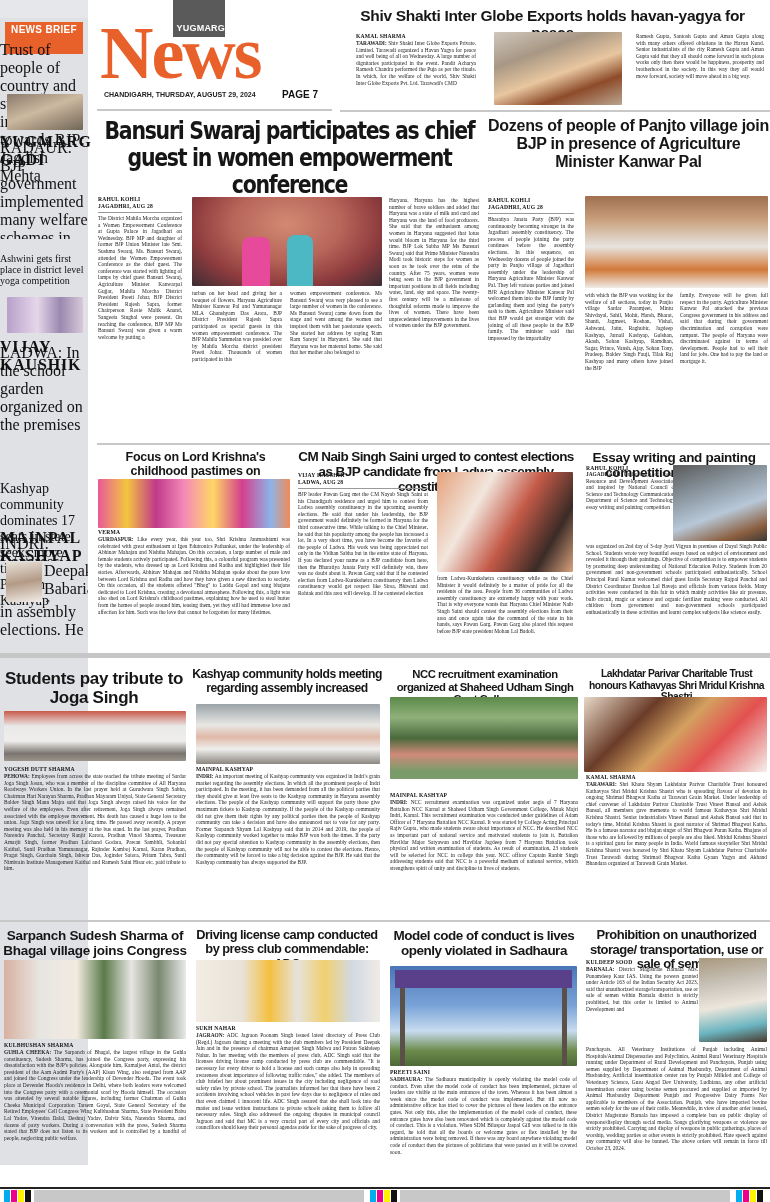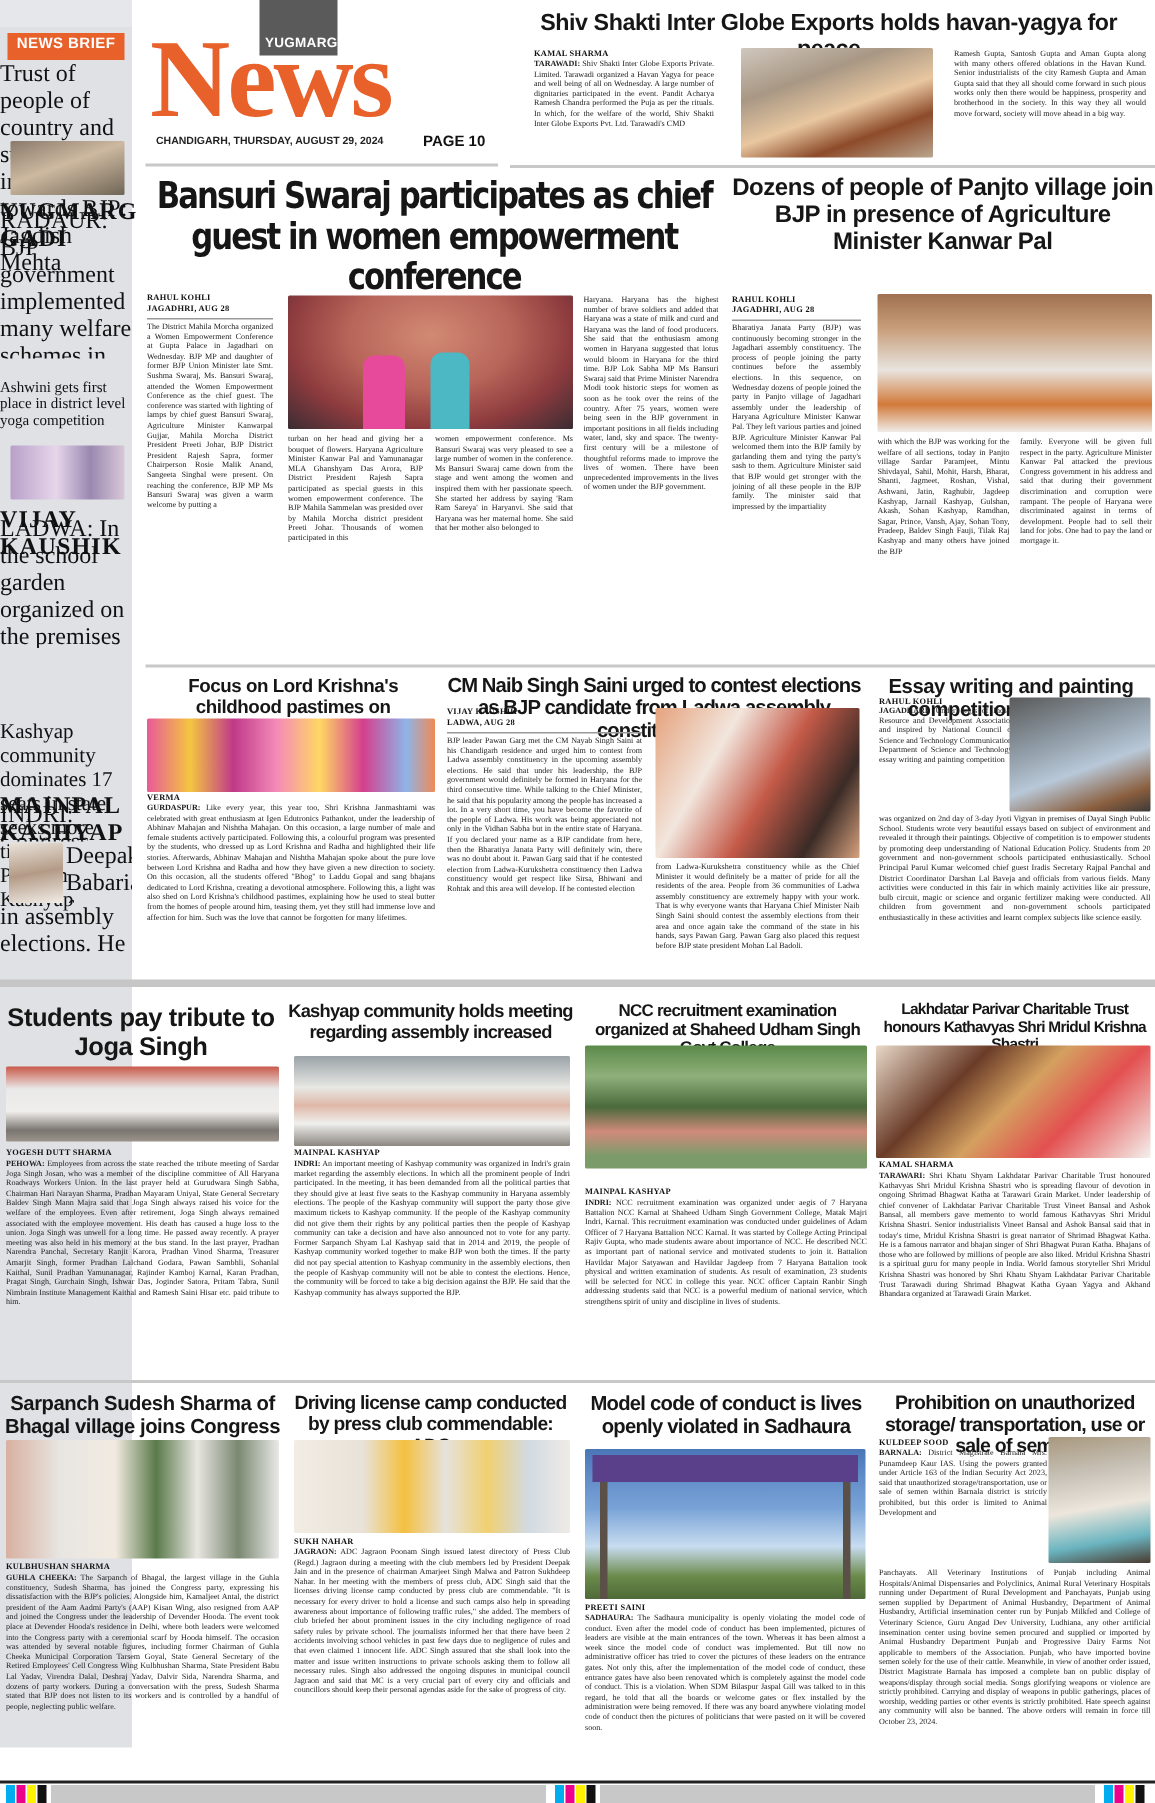--- a/index.html
+++ b/index.html
@@ -6,21 +6,21 @@
 html,body{width:770px;height:1202px;background:#fff;overflow:hidden}
 body{position:relative;font-family:"Liberation Serif",serif;color:#111}
 .abs{position:absolute}
 .hl{font-family:"Liberation Sans",sans-serif;font-weight:bold;color:#161616;text-align:center;line-height:1.12;letter-spacing:-0.3px}
 .txt{font-size:5.4px;line-height:1.22;text-align:justify;color:#222;overflow:hidden}
 .by{font-size:5.6px;font-weight:bold;letter-spacing:.2px;line-height:1.2}
 .photo{overflow:hidden;border-radius:1px}
 .rule-h{position:absolute;height:2px;background:#c8c8c8}
 
 #sidebar{left:0;top:0;width:88px;height:1165px;background:#dfe1e4}
-#newsbrief{left:5px;top:22px;width:78px;height:18px;background:#e8602a;color:#fff;font-family:"Liberation Sans",sans-serif;font-weight:bold;font-size:10px;text-align:center;line-height:16px;letter-spacing:.3px}
+#newsbrief{left:5px;top:22px;width:78px;height:32px;background:#e8602a;color:#fff;font-family:"Liberation Sans",sans-serif;font-weight:bold;font-size:10px;text-align:center;line-height:16px;letter-spacing:.3px}
 
 #yugmarg{left:173px;top:0;width:52px;height:37px;background:#5a5a5a;color:#fff;font-family:"Liberation Sans",sans-serif;font-weight:bold;font-size:9px;text-align:right;padding-top:23px;letter-spacing:.2px}
 #news-logo{left:100px;top:16px;font-family:Liberation Serif, serif;font-weight:bold;font-size:74px;line-height:74px;color:#e8602a;letter-spacing:-2px}
 #dateline{left:104px;top:91px;font-family:"Liberation Sans",sans-serif;font-weight:bold;font-size:7px;color:#222}
 #pagenum{left:282px;top:89px;font-family:"Liberation Sans",sans-serif;font-weight:bold;font-size:10px;color:#111}
 .bar{position:absolute;height:12px;top:1190px}
 </style>
 </head>
 <body>
 
@@ -48,21 +48,21 @@
   <div class="stxt" style="position:absolute;top:48px;width:88px;font-weight:bold;letter-spacing:.8px">MAINPAL KASHYAP</div>
   <div class="stxt" style="position:absolute;top:54px;width:88px;height:26px;overflow:hidden">INDRI: Congress leader Praveen Kashyap said that Kashyap community has strong hold in state. A delegation of Kashyap community had also handed over a memorandum to state Incharge</div>
   <div class="abs photo" style="left:6px;top:81px;width:36px;height:40px;background:linear-gradient(170deg,#e9e3da,#b39a86 50%,#f2eee8)"></div>
   <div class="stxt" style="position:absolute;left:40px;top:81px;width:48px;height:40px;overflow:hidden;padding:0 4px">Deepak Babaria few days ago on basis of population, state census and caste equations regarding participation of Kashyap community</div>
   <div class="stxt" style="position:absolute;top:122px;width:88px;height:36px;overflow:hidden">in assembly elections. He said that Kashyap community plays an important role in polls. Praveen Kashyap said that Kashyap community's vote plays decisive role in about 17 assembly seats in which Kashyap community is in majority in Indri, Gharaunda, Panipat.</div>
 </div>
 
 <div id="yugmarg" class="abs">YUGMARG</div>
 <div id="news-logo" class="abs">News</div>
 <div id="dateline" class="abs">CHANDIGARH, THURSDAY, AUGUST 29, 2024</div>
-<div id="pagenum" class="abs">PAGE 10</div>
+<div id="pagenum" class="abs">PAGE 7</div>
 <div class="rule-h" style="left:97px;top:109px;width:235px"></div>
 
 <div class="abs hl" style="left:340px;top:7px;width:425px;font-size:15.5px">Shiv Shakti Inter Globe Exports holds havan-yagya for peace</div>
 <div class="abs by" style="left:356px;top:33px">KAMAL SHARMA</div>
 <div class="abs txt" style="left:356px;top:40px;width:120px;height:68px"><b>TARAWADI:</b> <span>Shiv Shakti Inter Globe Exports Private. Limited. Tarawadi organized a Havan Yagya for peace and well being of all on Wednesday. A large number of dignitaries participated in the event. Pandit Acharya Ramesh Chandra performed the Puja as per the rituals. In which, for the welfare of the world, Shiv Shakti Inter Globe Exports Pvt. Ltd. Tarawadi's CMD</span></div>
 <div class="abs photo" style="left:494px;top:32px;width:128px;height:73px;background:linear-gradient(160deg,#cfc7bd,#a89784 30%,#e8c7a0 55%,#8d4b2a 75%,#b9a58e)"></div>
 <div class="abs txt" style="left:636px;top:33px;width:128px;height:76px">Ramesh Gupta, Santosh Gupta and Aman Gupta along with many others offered oblations in the Havan Kund. Senior industrialists of the city Ramesh Gupta and Aman Gupta said that they all should come forward in such pious works only then there would be happiness, prosperity and brotherhood in the society. In this way they all would move forward, society will move ahead in a big way.</div>
 <div class="rule-h" style="left:340px;top:110px;width:430px"></div>
 
 <div class="abs hl" style="left:97px;top:117px;width:385px;font-family:'DejaVu Sans',sans-serif;font-size:20.5px;line-height:1.1;letter-spacing:-1.3px;transform:scaleY(1.2);transform-origin:top">Bansuri Swaraj participates as chief guest in women empowerment conference</div>

